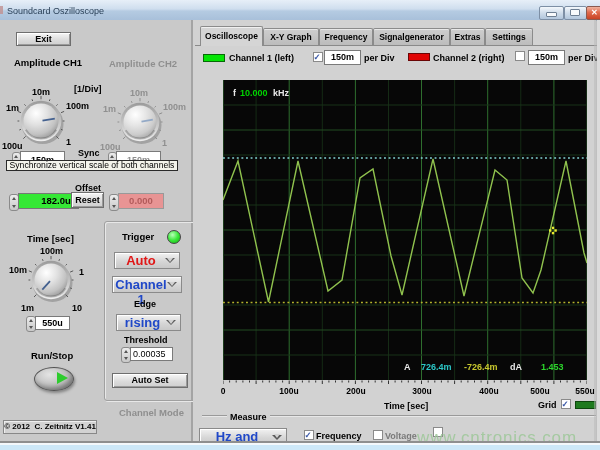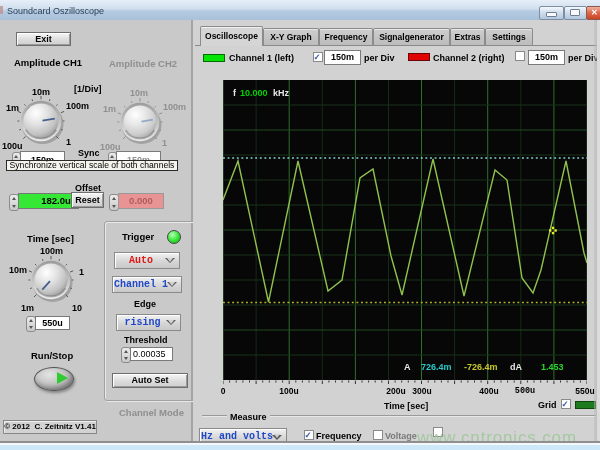--- a/index.html
+++ b/index.html
@@ -8,21 +8,21 @@
   .ab{position:absolute;}
   .b{font-weight:bold;}
   .t9{font-size:9px;line-height:10px;color:#000;}
   .t8{font-size:8.5px;line-height:9px;color:#000;}
   .btn{background:linear-gradient(#f6f6f6,#dadada 60%,#cfcfcf);border:1px solid #6e6e6e;
        box-shadow:inset 1px 1px 0 #ffffff, inset -1px -1px 0 #9a9a9a;
        text-align:center;color:#000;}
   .fld{background:#fff;border:1px solid #7a7a7a;text-align:center;color:#000;overflow:hidden;}
   .dd{background:linear-gradient(#f2f2f2,#d6d6d6 55%,#c8c8c8);border:1px solid #8a8a8a;
       box-shadow:inset 1px 1px 0 #ffffff;text-align:center;}
-  .dd span{display:block;padding-right:12px;font-size:10px;font-family:Liberation Mono, monospace;}
+  .dd span{display:block;padding-right:12px;font-size:13px;}
   .arr{position:absolute;right:4px;top:50%;margin-top:-2.5px;width:0;height:0;
        border-left:5px solid transparent;border-right:5px solid transparent;
        border-top:5.5px solid #5a5a5a;}
   .arr:after{content:"";position:absolute;left:-3.5px;top:-5.5px;width:0;height:0;
        border-left:3.5px solid transparent;border-right:3.5px solid transparent;
        border-top:4px solid #d2d2d2;}
   .spin{background:linear-gradient(#ececec,#c8c8c8);border:1px solid #8a8a8a;border-radius:3px;}
   .spin i{position:absolute;left:50%;margin-left:-2.5px;width:0;height:0;
        border-left:2.5px solid transparent;border-right:2.5px solid transparent;}
   .spin .up{top:2px;border-bottom:3px solid #555;}
@@ -381,24 +381,24 @@
         <line x1="337.5" y1="300.5" x2="337.5" y2="302.5"></line>
         <line x1="344.1" y1="300.5" x2="344.1" y2="302.5"></line>
         <line x1="350.8" y1="300.5" x2="350.8" y2="302.5"></line>
         <line x1="357.4" y1="300.5" x2="357.4" y2="302.5"></line>
         <line x1="364.0" y1="300.5" x2="364.0" y2="304.0"></line>
       </g>
   </svg>
 
   <div class="ab b t8 xl" style="left:223px;top:387px;">0</div>
   <div class="ab b t8 xl" style="left:289px;top:387px;">100u</div>
-  <div class="ab b t8 xl" style="left:356px;top:387px;margin-left:40px;">200u</div>
+  <div class="ab b t8 xl" style="left:356px;top:387px;">200u</div>
   <div class="ab b t8 xl" style="left:422px;top:387px;">300u</div>
   <div class="ab b t8 xl" style="left:489px;top:387px;">400u</div>
-  <div class="ab b t8 xl" style="left:525px;top:387px;font-family:Liberation Mono, monospace;">500u</div>
+  <div class="ab b t8 xl" style="left:540px;top:387px;">500u</div>
   <div class="ab b t8 xl" style="left:585px;top:387px;">550u</div>
   <div class="ab b t9" style="left:384px;top:401px;">Time [sec]</div>
   <div class="ab b t9" style="left:538px;top:400px;">Grid</div>
   <div class="ab cb" style="left:561px;top:399px;"></div>
   <div class="ab" style="left:561.5px;top:398.5px;color:#3a58a8;font-size:8.5px;font-weight:bold;">✓</div>
   <div class="ab" style="left:575px;top:401px;width:19px;height:6px;background:#1e7a1e;border:1px solid #0c460c;"></div>
 
   <div class="ab" style="left:202px;top:415px;width:394px;height:1px;background:#9a9a9a;box-shadow:0 1px 0 #e8e8e8;"></div>
   <div class="ab b t9" style="left:227px;top:412px;background:#d2d2d2;padding:0 3px;">Measure</div>
   <div class="ab dd" style="left:199px;top:428px;width:86px;height:16px;">

